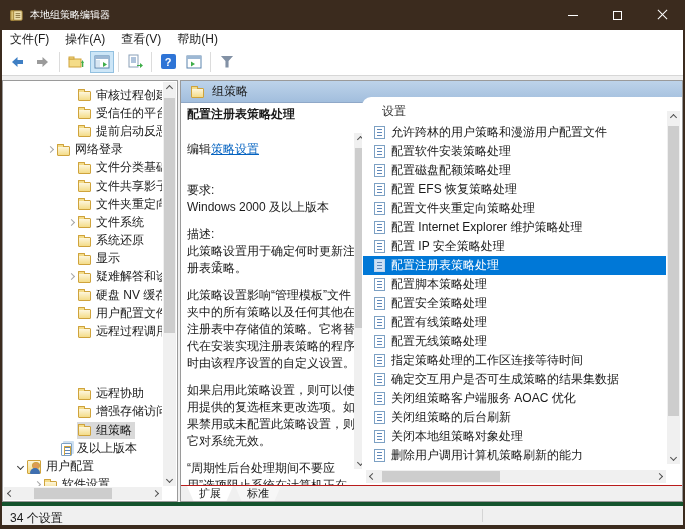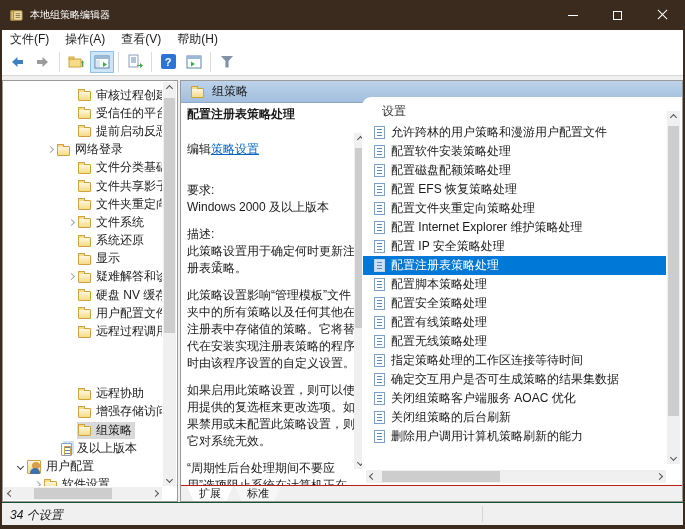--- a/index.html
+++ b/index.html
@@ -84,21 +84,21 @@
   .list-row.selected{background:#0078d7;color:#fff;}
   .list-row.selected .doc{border-color:#bcd4ec;background:#cce0f5;}
 
   .tab-strip{position:absolute;left:0;right:0;top:404px;height:16px;background:#f0f0f0;border-top:1px solid #b91c1c;display:flex;padding-left:6px;}
   .tab{height:15px;padding:0 12px;background:#f7f7f7;display:flex;align-items:center;
     clip-path:polygon(0 0,100% 0,86% 100%,14% 100%);filter:drop-shadow(0 1px 0 #8a8a8a) drop-shadow(1px 0 0 #8a8a8a) drop-shadow(-1px 0 0 #8a8a8a);
     font-size:11px;margin-right:2px;}
   .tab.active{background:#ffffff;}
 
   
-  .statusbar{position:absolute;left:2px;right:2px;top:502px;height:23px;background:#f0f0f0;border-top:1px solid #14532d;font-style:italic;}
+  .statusbar{position:absolute;left:2px;right:2px;top:502px;height:23px;background:#f0f0f0;border-top:4px solid #14532d;}
   .status-text{position:absolute;left:8px;top:4px;}
   .status-sep{position:absolute;left:480px;top:3px;bottom:3px;width:1px;background:#d5d5d5;}
   .help-badge{width:15px;height:15px;background:#2e74d6;border-radius:2px;color:#fff;font-weight:bold;font-size:11px;display:flex;align-items:center;justify-content:center;}
   .funnel{width:13px;height:12px;background:#8291a5;clip-path:polygon(0 0,100% 0,62% 45%,62% 100%,38% 100%,38% 45%);}
 </style>
 </head>
 <body>
 
 <div class="window">
 
@@ -498,20 +498,24 @@
           <div class="list-row">
             <span class="doc"></span>
             <span class="list-label">关闭组策略客户端服务 AOAC 优化</span>
           </div>
 
           <div class="list-row">
             <span class="doc"></span>
             <span class="list-label">关闭组策略的后台刷新</span>
           </div>
 
+          <div class="list-row">
+            <span class="doc"></span>
+            <span class="list-label">关闭本地组策略对象处理</span>
+          </div>
 
           <div class="list-row">
             <span class="doc"></span>
             <span class="list-label">删除用户调用计算机策略刷新的能力</span>
           </div>
         </div>
       <div class="sb vert" style="right:2px;top:14px;width:13px;height:353px;">
         <span class="arrow a1">
             <span class="chev up"></span>
           </span>

